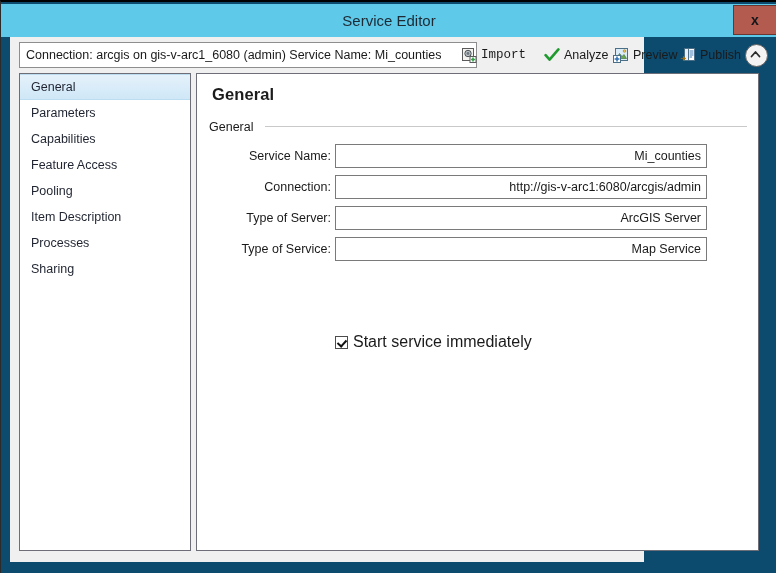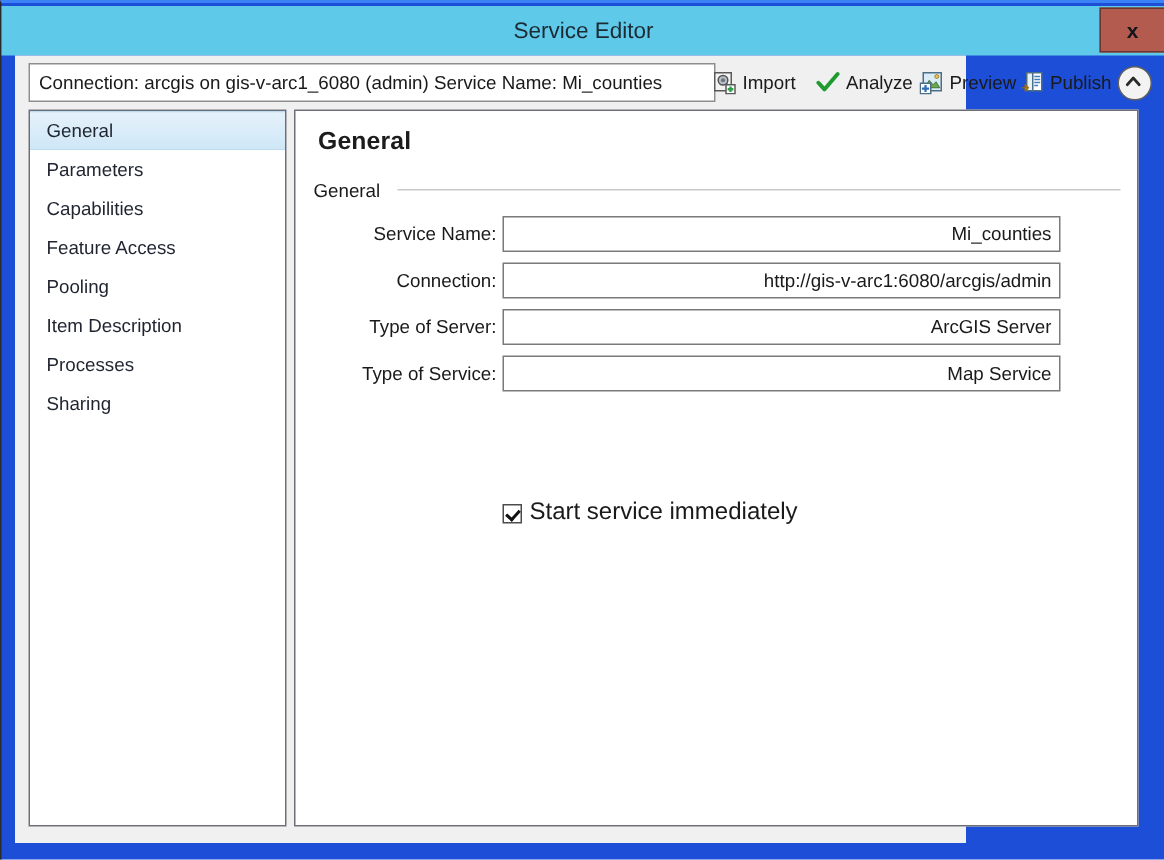--- a/index.html
+++ b/index.html
@@ -15,23 +15,23 @@
     font-size: 12px;
     color: #1a1a1a;
   }
 
   
   .window {
     position: absolute;
     left: 0; top: 0;
     width: 776px;
     height: 573px;
-    background: #1d4ed8;
-    box-sizing: border-box;
-    border-top: 2px solid #3b82f6;
+    background: #0c4a6e;
+    box-sizing: border-box;
+    border-top: 2px solid #000000;
     border-left: 1px solid #2b2b2b;
   }
 
   .titlebar {
     position: absolute;
     left: 0; top: 2px;
     width: 776px;
     height: 33px;
     background: #5fc9ea;
   }
@@ -100,21 +100,21 @@
     height: 22px;
     display: flex;
     align-items: center;
     gap: 4px;
     cursor: pointer;
     font-size: 12.5px;
     color: #1a1a1a;
     white-space: nowrap;
   }
   .tool-btn .lbl { line-height: 22px; }
-  .tb-import  { left: 465px; }
+  .tb-import  { left: 451px; font-family: Liberation Mono, monospace; }
   .tb-analyze { left: 534px; }
   .tb-preview { left: 603px; }
   .tb-publish { left: 670px; }
 
   .collapse-btn {
     position: absolute;
     left: 735px; top: 7px;
     width: 21px; height: 21px;
     border: 1px solid #5f5f5f;
     border-radius: 50%;

